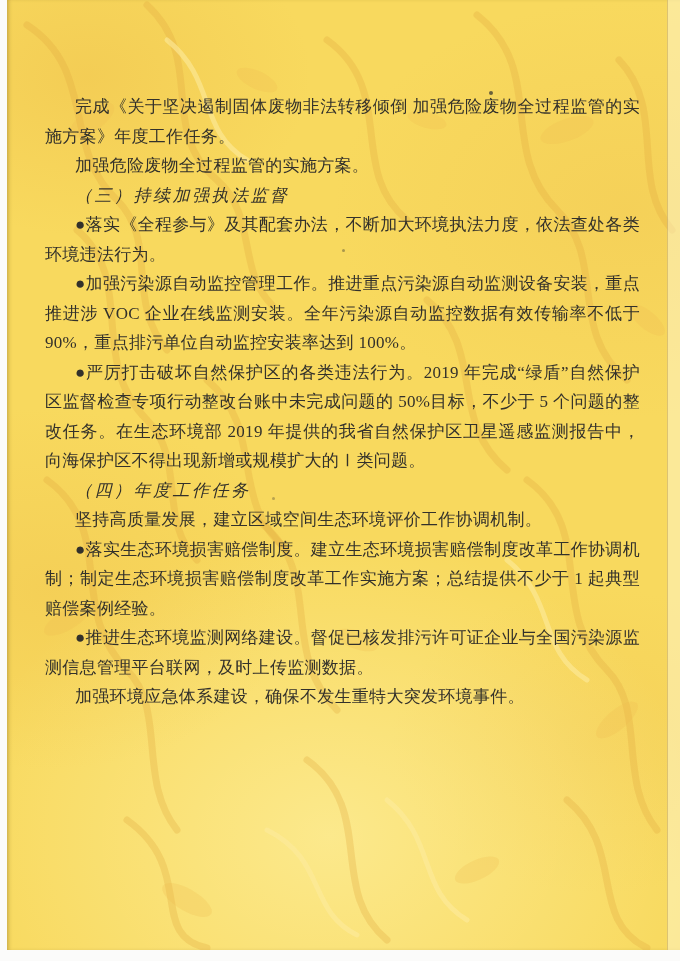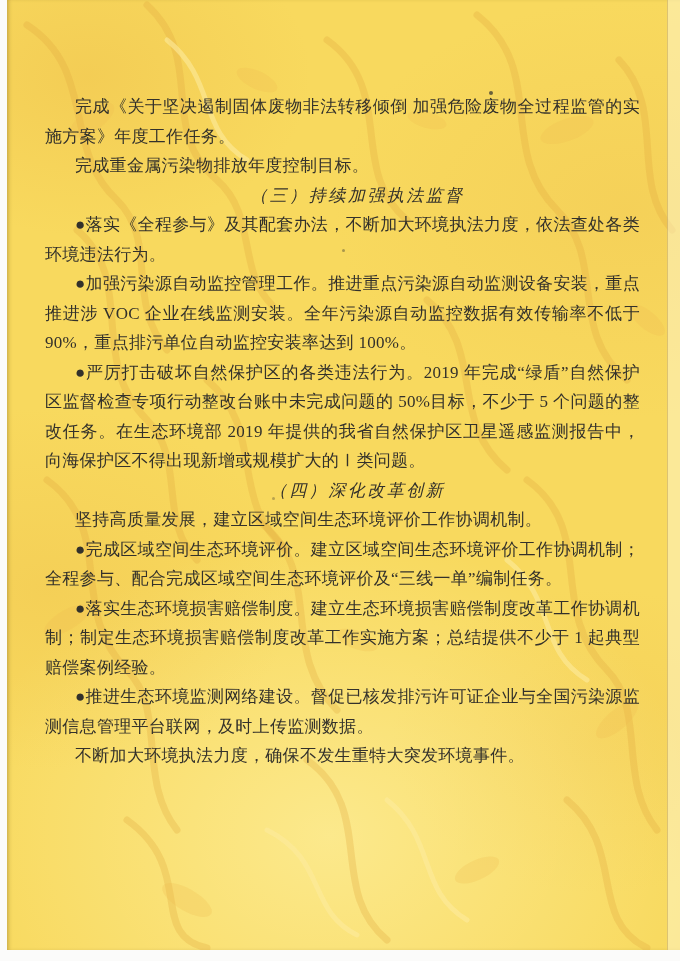--- a/index.html
+++ b/index.html
@@ -48,21 +48,21 @@
     font-size: 17px;
     line-height: 29.5px;
     letter-spacing: .3px;
     color: var(--ink, #33312b);
     text-align: justify;
     text-indent: 30px;
   }
   .content p.heading {
     font-style: italic;
     letter-spacing: 2.5px;
-    text-align: center;
+    text-align: left;
   }
 </style>
 </head>
 <body>
 
 <div class="scan">
   <div class="paper">
 
     <svg class="texture" viewBox="0 0 673 950" preserveAspectRatio="none" aria-hidden="true">
       <g fill="none" style="stroke: var(--pattern, #e2a93f);" stroke-opacity="0.30" stroke-width="7" stroke-linecap="round">
@@ -102,27 +102,26 @@
     </svg>
 
     <div class="right-fold"></div>
 
     <div class="speckle" style="left:482px; top:91px;  width:4px; height:4px;"></div>
     <div class="speckle" style="left:335px; top:249px; width:3px; height:3px; opacity:.55;"></div>
     <div class="speckle" style="left:265px; top:497px; width:3px; height:3px; opacity:.45;"></div>
 
     <div class="content" id="content">
         <p class="body">完成《关于坚决遏制固体废物非法转移倾倒 加强危险废物全过程监管的实施方案》年度工作任务。</p>
-        <p class="body">完成重金属污染物排放年度控制目标。</p>
+        <p class="body">加强危险废物全过程监管的实施方案。</p>
         <p class="heading">（三）持续加强执法监督</p>
         <p class="bullet">●落实《全程参与》及其配套办法，不断加大环境执法力度，依法查处各类环境违法行为。</p>
         <p class="bullet">●加强污染源自动监控管理工作。推进重点污染源自动监测设备安装，重点推进涉 VOC 企业在线监测安装。全年污染源自动监控数据有效传输率不低于 90%，重点排污单位自动监控安装率达到 100%。</p>
         <p class="bullet">●严厉打击破坏自然保护区的各类违法行为。2019 年完成“绿盾”自然保护区监督检查专项行动整改台账中未完成问题的 50%目标，不少于 5 个问题的整改任务。在生态环境部 2019 年提供的我省自然保护区卫星遥感监测报告中，向海保护区不得出现新增或规模扩大的Ⅰ类问题。</p>
-        <p class="heading">（四）深化改革创新</p>
+        <p class="heading">（四）年度工作任务</p>
         <p class="body">坚持高质量发展，建立区域空间生态环境评价工作协调机制。</p>
-        <p class="bullet">●完成区域空间生态环境评价。建立区域空间生态环境评价工作协调机制；全程参与、配合完成区域空间生态环境评价及“三线一单”编制任务。</p>
         <p class="bullet">●落实生态环境损害赔偿制度。建立生态环境损害赔偿制度改革工作协调机制；制定生态环境损害赔偿制度改革工作实施方案；总结提供不少于 1 起典型赔偿案例经验。</p>
         <p class="bullet">●推进生态环境监测网络建设。督促已核发排污许可证企业与全国污染源监测信息管理平台联网，及时上传监测数据。</p>
-        <p class="body">不断加大环境执法力度，确保不发生重特大突发环境事件。</p>
+        <p class="body">加强环境应急体系建设，确保不发生重特大突发环境事件。</p>
       </div>
 
   </div>
 </div>
 
 </body></html>

